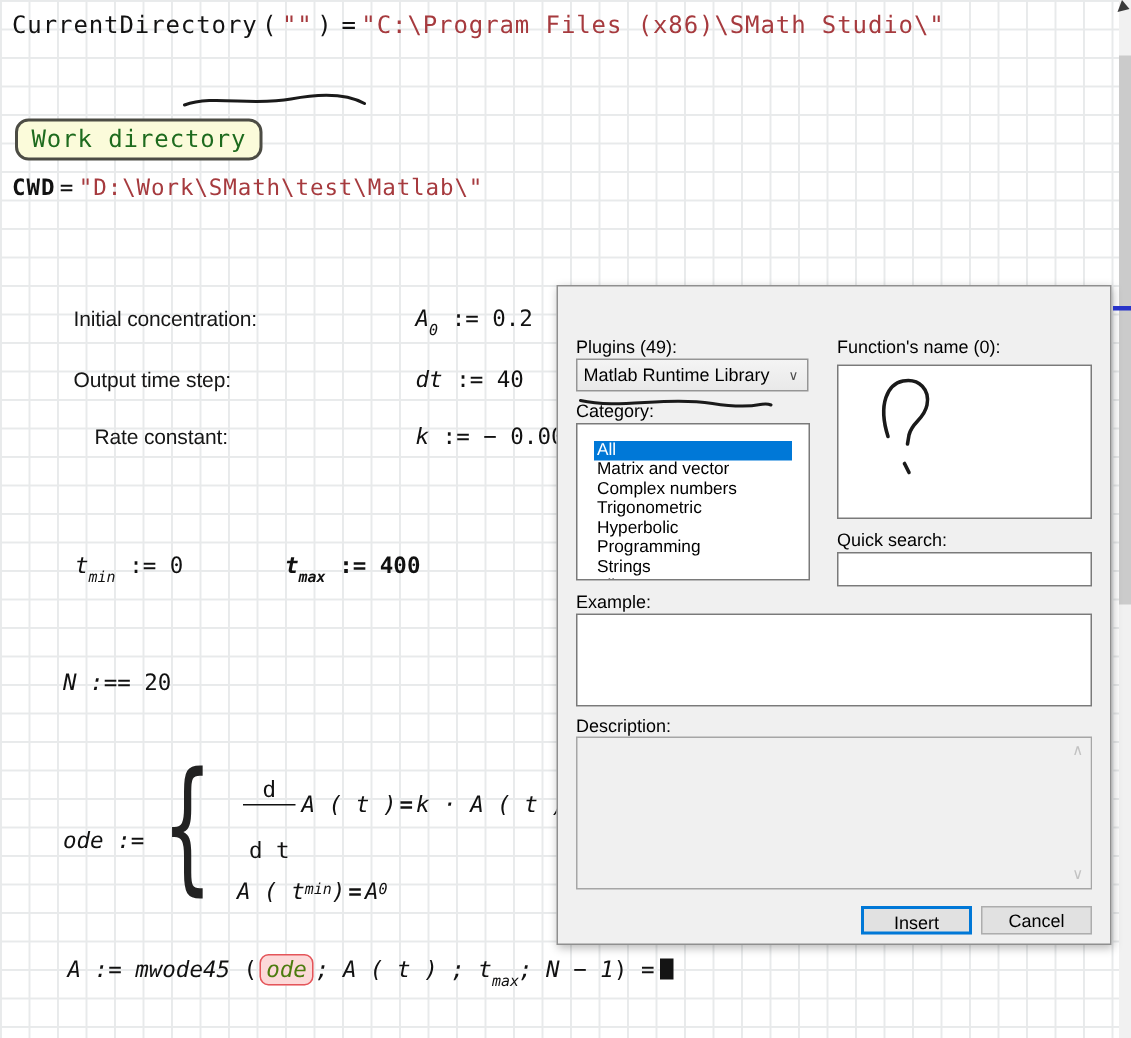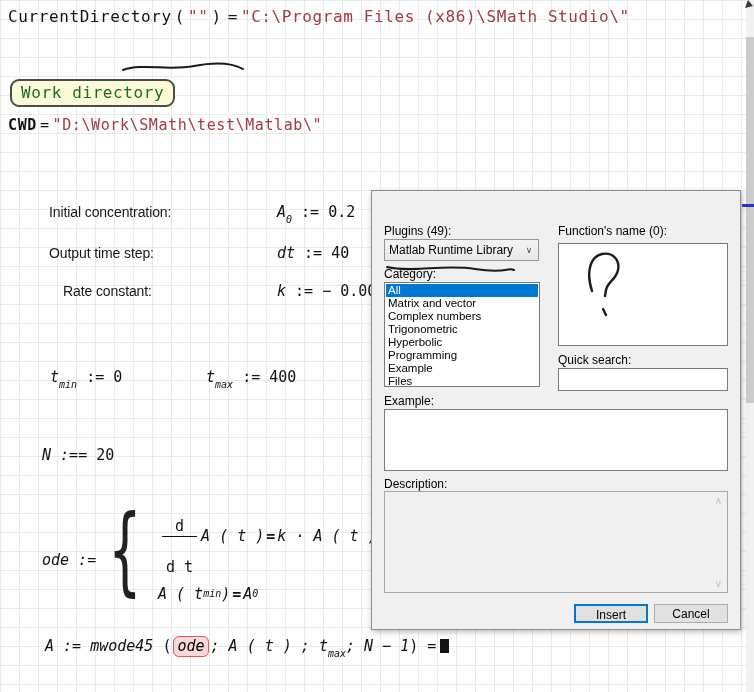--- a/index.html
+++ b/index.html
@@ -29,21 +29,21 @@
   .frac .bar { width:100%; border-top:1.5px solid #111; margin:1px 0; }
   .frac .den, .frac .num { text-align:center; padding:0 4px; }
   .hrow { display:flex; align-items:center; }
   .brace { font-style:normal; font-weight:300; font-size:96px; line-height:85px;
            transform:scaleX(0.55); transform-origin:center; color:#222; margin-right:-6px; }
   .work-btn { position:absolute; left:10px; top:79px; padding:2px 9px 3px;
               background:#fbfbda; border:2px solid #4c4c44; border-radius:9px;
               font-family:"DejaVu Sans Mono", monospace; font-size:16px; color:#1e6b1e;
               letter-spacing:0.6px; cursor:pointer; }
   .ode-box { border:1.6px solid #e4555a; border-radius:6px; background:#fcd9d9;
-             color:#000000; padding:0 3px 1px; margin:0 2px; }
+             color:#4d7c0f; padding:0 3px 1px; margin:0 2px; }
   .ph-rect { display:inline-block; width:9px; height:14px; background:#141414;
              vertical-align:-2px; margin-left:4px; }
   .annot { position:absolute; pointer-events:none; }
   
   .v-scrollbar { position:absolute; left:746px; top:0; width:8px; height:692px; background:#f1f1f1; }
   .v-thumb { position:absolute; left:0; top:37px; width:8px; height:366px; background:#cbcbcb; }
   .blue-marker { position:absolute; left:742px; top:204px; width:12px; height:3px;
                  background:#2733c9; z-index:60; }
   
   .dialog { position:absolute; left:371px; top:190px; width:370px; height:440px;
@@ -54,21 +54,21 @@
   .dlg-title { position:absolute; left:10px; top:7px; font-size:12px; color:#919191; }
   .dlg-close { position:absolute; right:10px; top:3px; width:20px; height:20px; text-align:center;
                font-size:17px; line-height:20px; color:#6e6e6e; font-weight:300; cursor:pointer; }
   .dlg-label { position:absolute; font-size:12px; color:#000; white-space:nowrap; }
   .combobox { position:absolute; left:12px; top:48px; width:155px; height:22px;
               background:linear-gradient(#f4f4f4,#e9e9e9); border:1px solid #959595;
               display:flex; align-items:center; cursor:pointer; }
   .combobox .cb-text { flex:1; padding-left:4px; font-size:12px; white-space:nowrap; overflow:hidden; }
   .combobox .cb-arrow { width:18px; text-align:center; font-size:9px; color:#4c4c4c; font-style:normal; }
   .listbox { position:absolute; background:#fff; border:1px solid #7a7a7a; overflow:hidden; }
-  .lb-category { left:12px; top:91px; width:156px; height:105px; padding:1px; }
+  .lb-category { left:12px; top:91px; width:156px; height:105px; padding:11px; }
   .lb-item { height:13px; line-height:13px; font-size:11.5px; padding-left:2px;
              white-space:nowrap; cursor:default; }
   .lb-item.selected { background:#0078d7; color:#fff; }
   .lb-fname { left:186px; top:52px; width:170px; height:103px; }
   .input-box { position:absolute; background:#fff; border:1px solid #7a7a7a; }
   .qs-input { left:186px; top:177px; width:170px; height:23px; font:12px "Liberation Sans",sans-serif;
               padding:2px 4px; outline:none; }
   .example-box { left:12px; top:218px; width:344px; height:62px; }
   .desc-box { position:absolute; left:12px; top:300px; width:344px; height:102px;
               background:#f0f0f0; border:1px solid #a6a6a6; }
@@ -113,21 +113,21 @@
   </div>
 
   <div class="ws-label" style="left:63px; top:283px;">Rate constant:</div>
   <div class="math" style="left:277px; top:282px;">
     <span>k</span><span class="up"> </span><span class="up">:= − 0.005</span>
   </div>
 
   <div class="math" style="left:50px; top:368px;">
     <span>t</span><span class="sub">min</span><span class="up"> </span><span class="up">:= 0</span>
   </div>
-  <div class="math" style="left:206px; top:368px;">
+  <div class="math" style="left:190px; top:368px;font-weight:bold;">
     <span>t</span><span class="sub">max</span><span class="up"> </span><span class="up">:= 400</span>
   </div>
 
   <div class="math hrow" style="left:42px; top:426px;">
     <span class="up" style="font-style:italic;">N :=</span>
     <span class="up">= 20</span>
   </div>
 
   <div class="math hrow" style="left:42px; top:506px; height:88px;">
     <span class="up" style="font-style:italic;">ode :=</span>
@@ -183,21 +183,21 @@
 
   <div class="dlg-label" style="left:12px; top:76px;">Category:</div>
 
   <div class="listbox lb-category">
     <div class="lb-item selected">All</div>
     <div class="lb-item">Matrix and vector</div>
     <div class="lb-item">Complex numbers</div>
     <div class="lb-item">Trigonometric</div>
     <div class="lb-item">Hyperbolic</div>
     <div class="lb-item">Programming</div>
-    <div class="lb-item">Example</div>
+    <div class="lb-item">Strings</div>
     <div class="lb-item">Files</div>
   </div>
 
   <div class="dlg-label" style="left:186px; top:33px;">Function's name (0):</div>
   <div class="listbox lb-fname">
     <svg class="annot" style="left:25px; top:7px;" width="44" height="76" viewBox="0 0 44 76">
       <path d="M8,40 C1,18 8,5 18,3 C29,1 36,9 34,19 C32,29 24,30 22,39 L21,45" fill="none" stroke="#1a1a1a" stroke-width="2.4" stroke-linecap="round"></path>
       <path d="M19,58 L22,64" fill="none" stroke="#1a1a1a" stroke-width="2.4" stroke-linecap="round"></path>
     </svg>
   </div>

